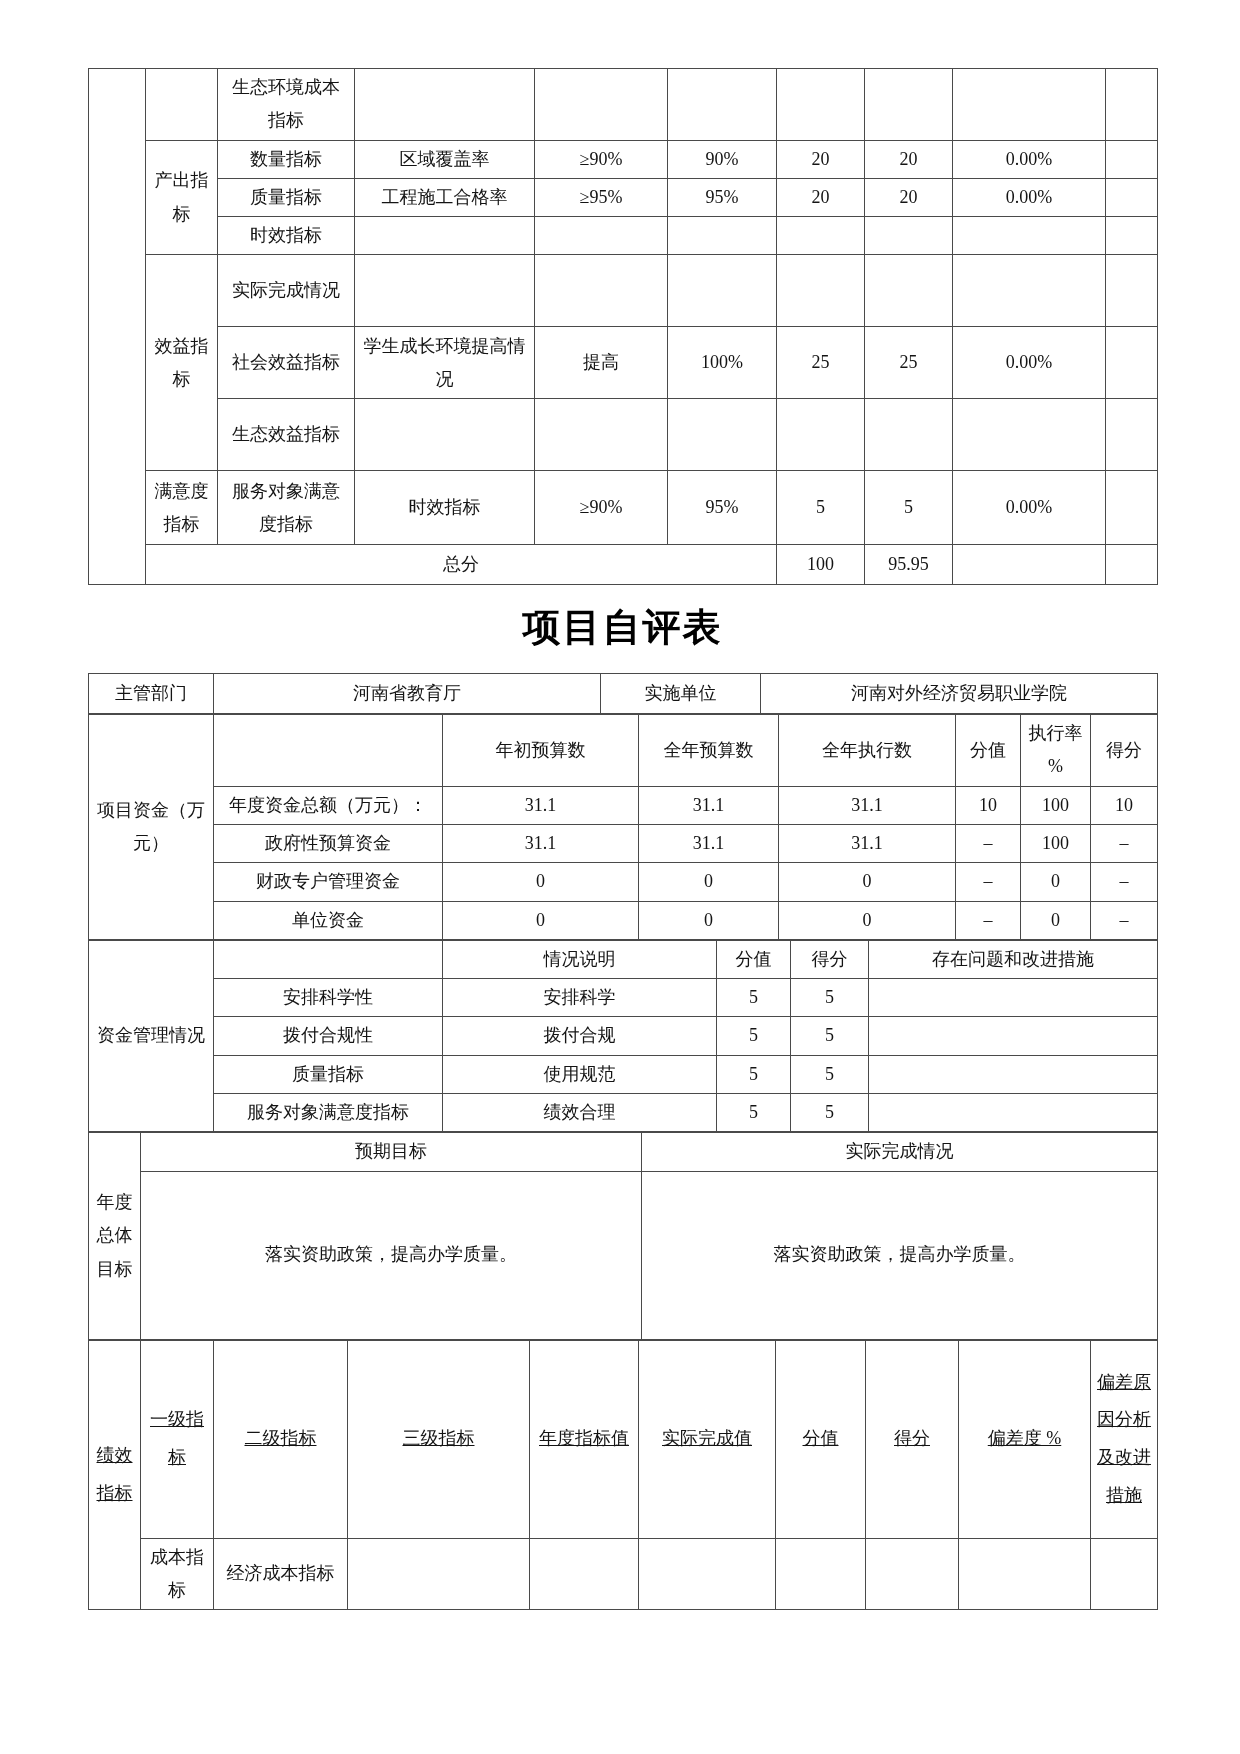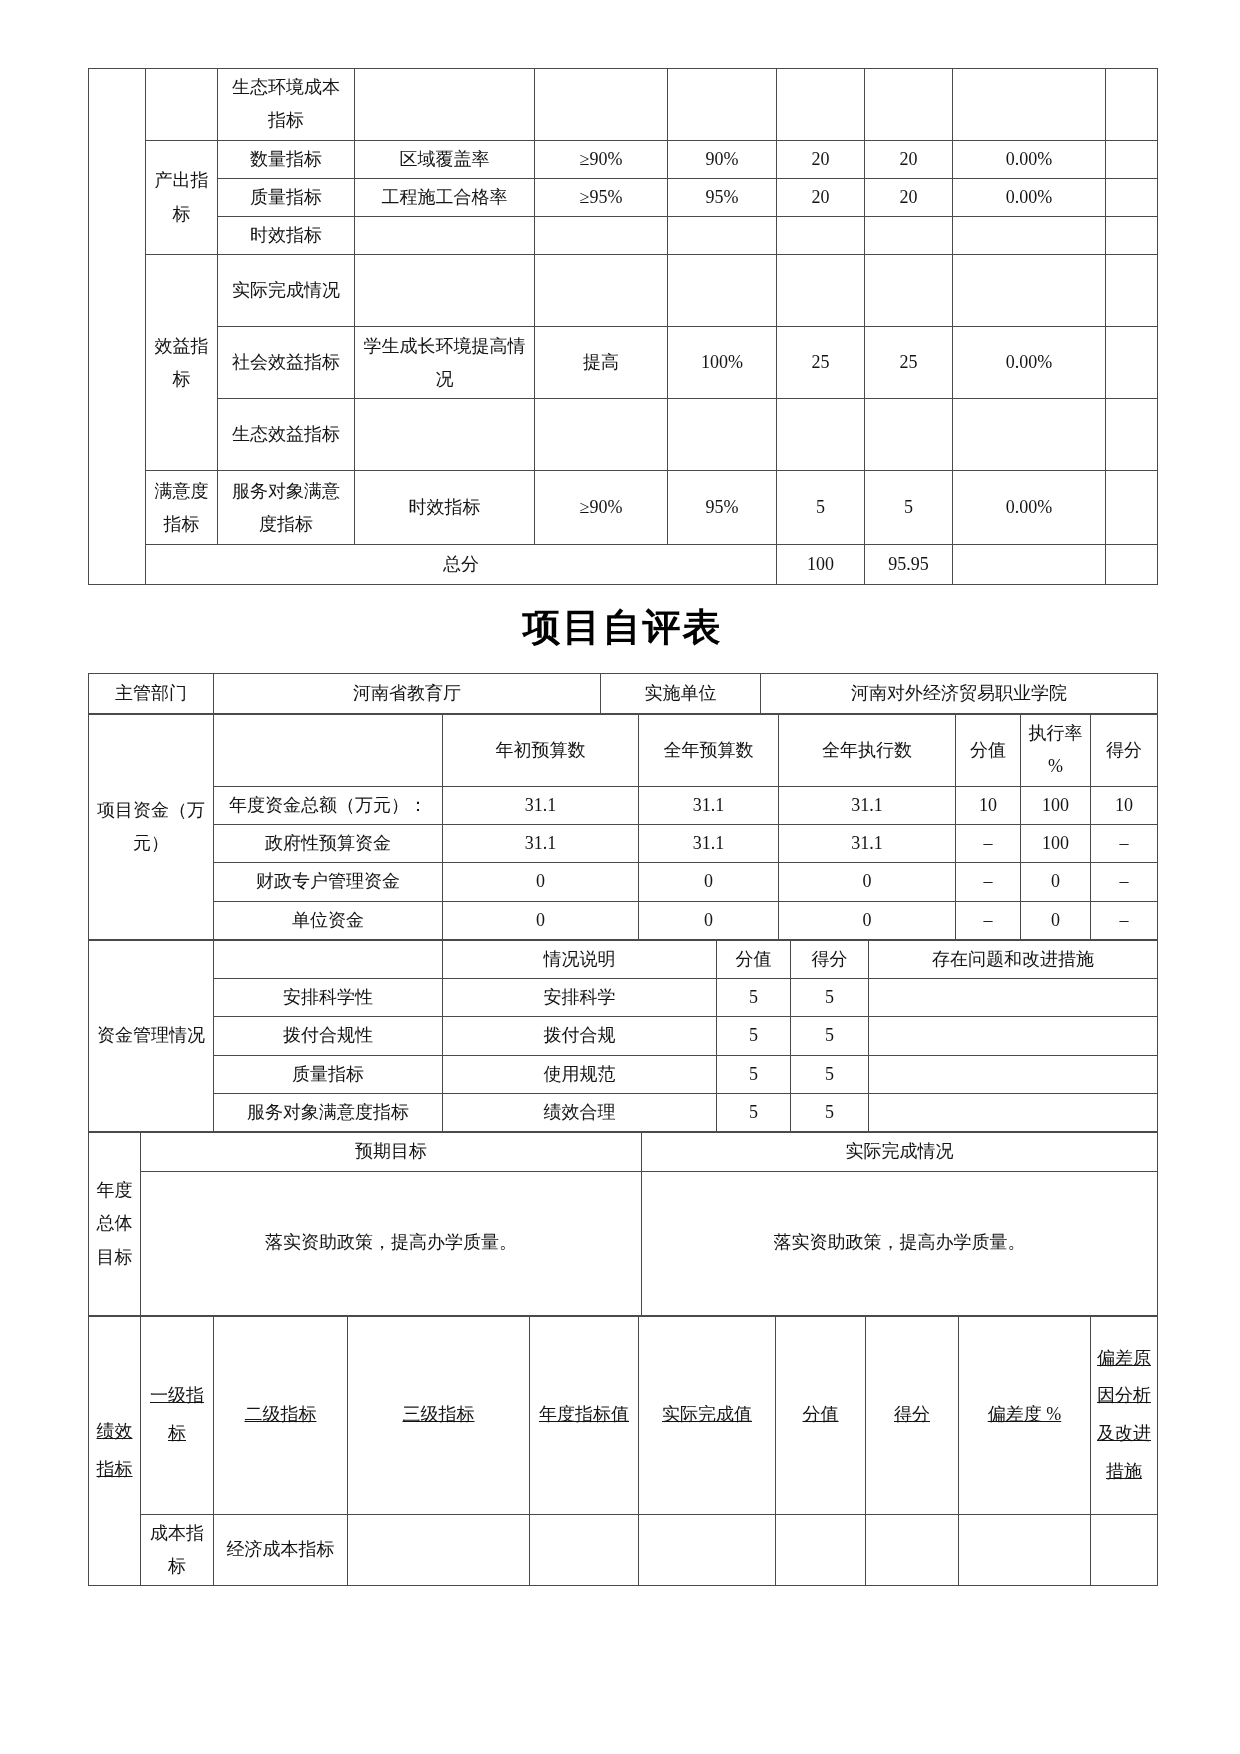--- a/index.html
+++ b/index.html
@@ -276,21 +276,21 @@
     <col style="width:52px">
       <col style="width:501px">
       <col style="width:516px">
   </colgroup>
   <tbody>
       <tr style="height:30px">
     <td rowspan="2" class="vert">年度总体目标</td>
     <td>预期目标</td>
     <td>实际完成情况</td>
   </tr>
-  <tr style="height:144px">
+  <tr style="height:168px">
     <td class="goaltext">落实资助政策，提高办学质量。</td>
     <td class="goaltext">落实资助政策，提高办学质量。</td>
   </tr>
 </tbody>
   </table>
 
 <table class="t">
   <colgroup>
     <col style="width:52px">
       <col style="width:73px">

